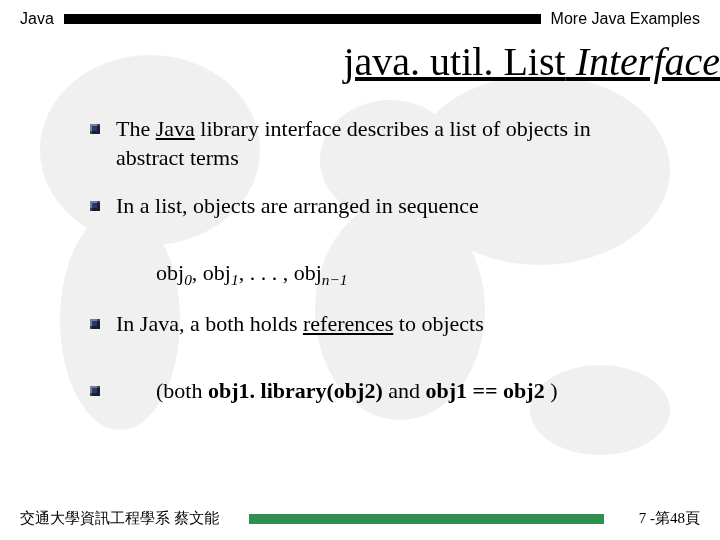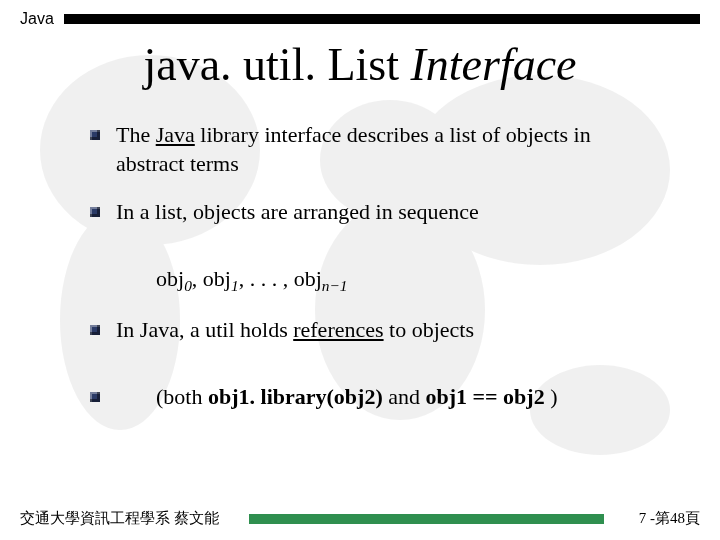--- a/index.html
+++ b/index.html
@@ -39,24 +39,25 @@
   .header .bar {
     flex: 1 1 auto;
     height: 10px;
     background: #000;
   }
   .header .right {
     flex: 0 0 auto;
     padding-left: 10px;
   }
   .title {
-    text-align: center;
-    font-size: 46px;
+    text-align: right;
+    font-size: 40px;
     margin: 10px 0 30px 0;
     font-family: "Times New Roman", serif;
+    text-decoration: underline;
   }
   .title .pkg { }
   .title .iface { font-style: italic; }
   ul.bullets {
     list-style: none;
     margin: 0 0 0 90px;
     padding: 0;
     width: 560px;
     font-size: 22px;
     line-height: 1.3;
@@ -122,38 +123,39 @@
     <ellipse cx="540" cy="170" rx="130" ry="95"></ellipse>
     <ellipse cx="600" cy="410" rx="70" ry="45"></ellipse>
   </g>
 </svg>
 
 <div class="content">
 
   <div class="header">
     <span class="left">Java</span>
     <div class="bar"></div>
+    <span class="right">More Java Examples</span>
   </div>
 
   <div class="title">
     <span class="pkg">java. util. List</span><span class="iface"> Interface</span>
   </div>
 
   <ul class="bullets">
     <li>
       <span>The </span><span class="u">Java</span><span> library interface describes a list of objects in abstract terms</span>
     </li>
     <li>
       <span>In a list, objects are arranged in sequence</span>
       <div class="indent">
         <span>obj</span><sub>0</sub><span>, obj</span><sub>1</sub><span>, . . . , obj</span><sub>n−1</sub>
       </div>
     </li>
     <li>
-      <span>In Java, a util holds </span><span class="u">references</span><span> to objects</span>
+      <span>In Java, a both holds </span><span class="u">references</span><span> to objects</span>
     </li>
     <li>
       <div class="indent">
         <span>(both </span><span class="b">obj1. library(obj2)</span><span> and </span><span class="b">obj1 == obj2</span><span> )</span>
       </div>
     </li>
   </ul>
 
   <div class="footer">
     <span class="fl">交通大學資訊工程學系 蔡文能</span>

